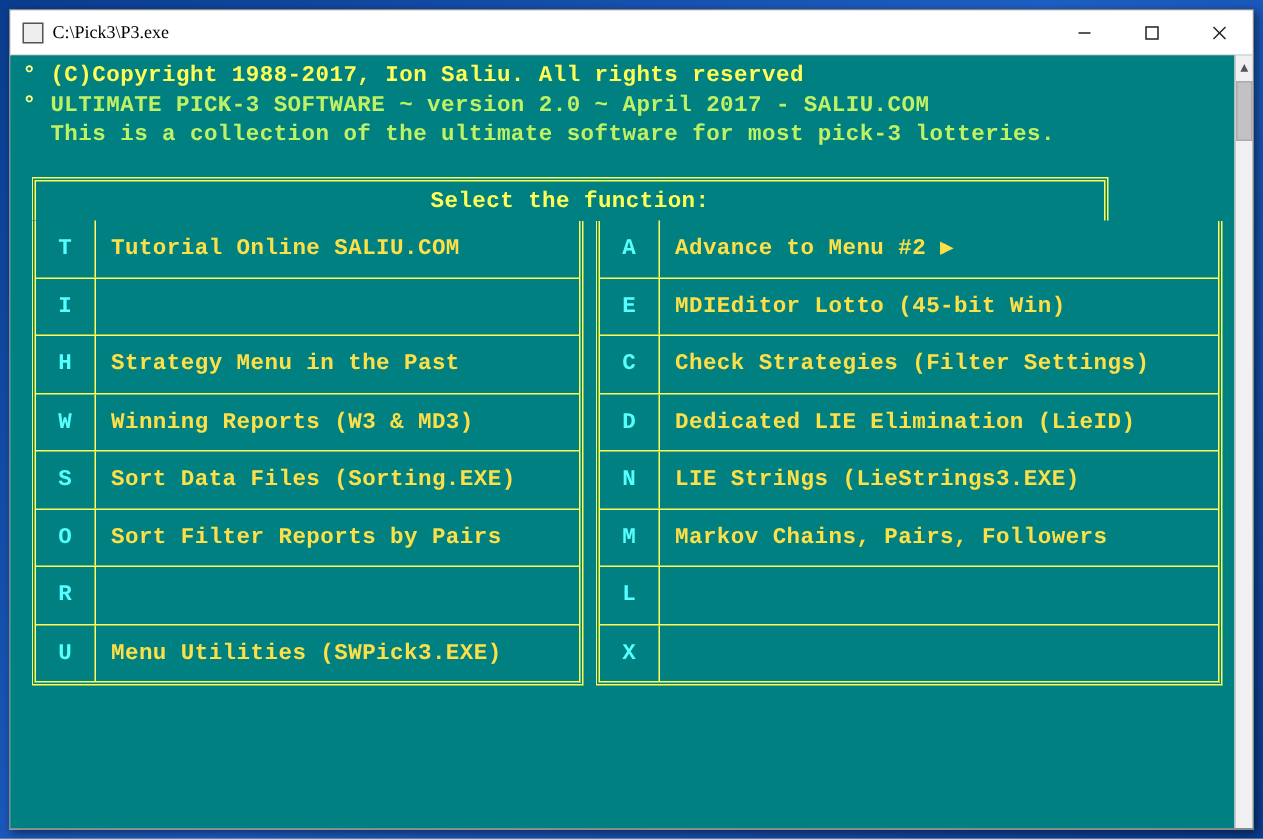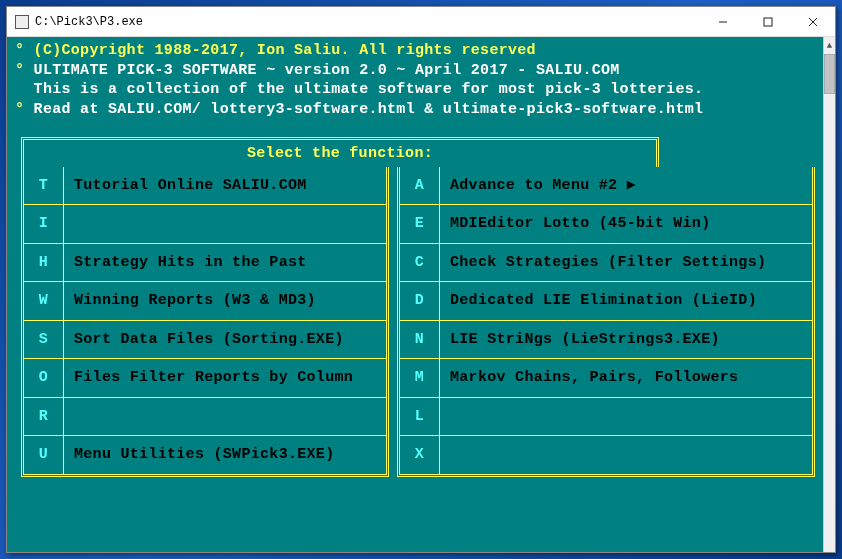--- a/index.html
+++ b/index.html
@@ -20,21 +20,21 @@
     flex-direction: column;
     box-shadow: 2px 2px 6px rgba(0,0,0,0.5);
   }
   .titlebar {
     height: 30px;
     background: #fff;
     border-bottom: 1px solid #ddd;
     display: flex;
     align-items: center;
     padding: 0 0 0 8px;
-    font-family: Liberation Mono, monospace;
+    font-family: Liberation Serif, serif;
     font-size: 12px;
     color: #000;
   }
   .title-icon {
     width: 14px;
     height: 14px;
     border: 1px solid #555;
     margin-right: 6px;
     background: #eee;
   }
@@ -85,29 +85,29 @@
     position: absolute;
     top: 17px;
     width: 100%;
     height: 40px;
     background: #c2c2c2;
     border: 1px solid #aaa;
   }
   .hdr-line { white-space: pre; }
   .hdr-line::before { content: "° "; color: #ffff88; }
   .hdr-line.indent::before { content: "  "; }
-  .cyan { color: #ffffff; margin-top: 20px; }
+  .cyan { color: #bef264; margin-top: 20px; }
   .full-header {
     border: 3px double #ffff55;
     border-bottom: none;
     text-align: center;
     padding: 4px 0 3px 0;
     margin-left: 6px;
     margin-top: 18px;
-    width: 638px;
+    width: 718px;
   }
   .dbl-row {
     display: flex;
     margin-left: 6px;
     width: 794px;
   }
   .dbl-row .col {
     border: 3px double #ffff55;
     border-top: none;
   }
@@ -121,21 +121,21 @@
   .key {
     width: 40px;
     text-align: center;
     padding: 9px 0;
     border-right: 1px solid #ffff55;
     color: #55ffff;
   }
   .label {
     flex: 1;
     padding: 9px 10px;
-    color: #000000;
+    color: #fde047;
     white-space: nowrap;
   }
 </style>
 </head>
 <body>
 
 <div class="window">
   <div class="titlebar">
     <div class="title-icon"></div>
     <div class="title-text">C:\Pick3\P3.exe</div>
@@ -157,47 +157,46 @@
           </svg>
       </div>
     </div>
   </div>
 
   <div class="content-area">
     <div class="console">
       <div class="hdr-line">(C)Copyright 1988-2017, Ion Saliu. All rights reserved</div>
       <div class="hdr-line"><span class="cyan">ULTIMATE PICK-3 SOFTWARE ~ version 2.0 ~ April 2017 - SALIU.COM</span></div>
       <div class="hdr-line indent"><span class="cyan">This is a collection of the ultimate software for most pick-3 lotteries.</span></div>
-      <div class="hdr-line"><span class="cyan">Read at SALIU.COM/ lottery3-software.html &amp; ultimate-pick3-software.html</span></div>
 
       <div class="full-header">Select the function:</div>
       <div class="dbl-row">
         <div class="col left" id="col-left">
             <div class="row">
               <div class="key">T</div>
               <div class="label">Tutorial Online SALIU.COM</div>
             </div>
             <div class="row">
               <div class="key">I</div>
             </div>
             <div class="row">
               <div class="key">H</div>
-              <div class="label">Strategy Hits in the Past</div>
+              <div class="label">Strategy Menu in the Past</div>
             </div>
             <div class="row">
               <div class="key">W</div>
               <div class="label">Winning Reports (W3 &amp; MD3)</div>
             </div>
             <div class="row">
               <div class="key">S</div>
               <div class="label">Sort Data Files (Sorting.EXE)</div>
             </div>
             <div class="row">
               <div class="key">O</div>
-              <div class="label">Files Filter Reports by Column</div>
+              <div class="label">Sort Filter Reports by Pairs</div>
             </div>
             <div class="row">
               <div class="key">R</div>
             </div>
             <div class="row">
               <div class="key">U</div>
               <div class="label">Menu Utilities (SWPick3.EXE)</div>
             </div>
           </div>
         <div class="col right" id="col-right">

